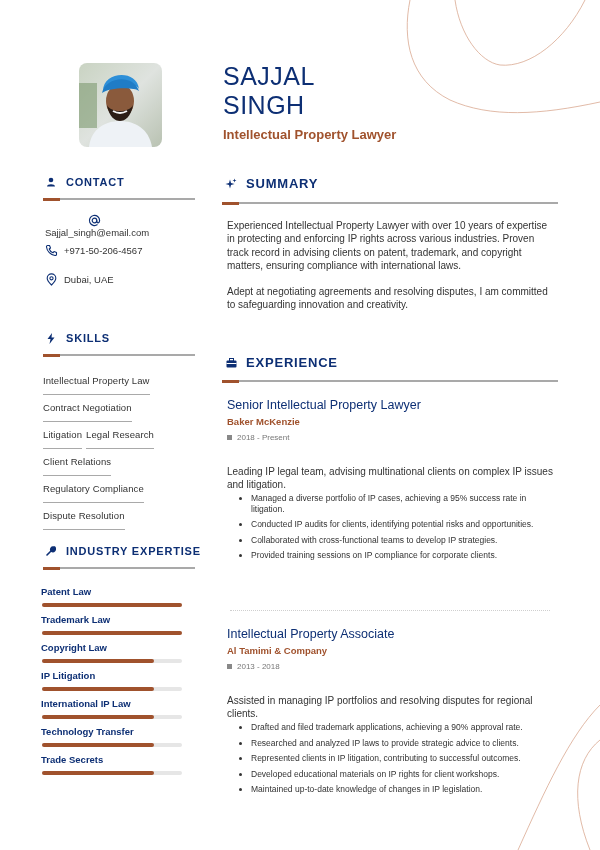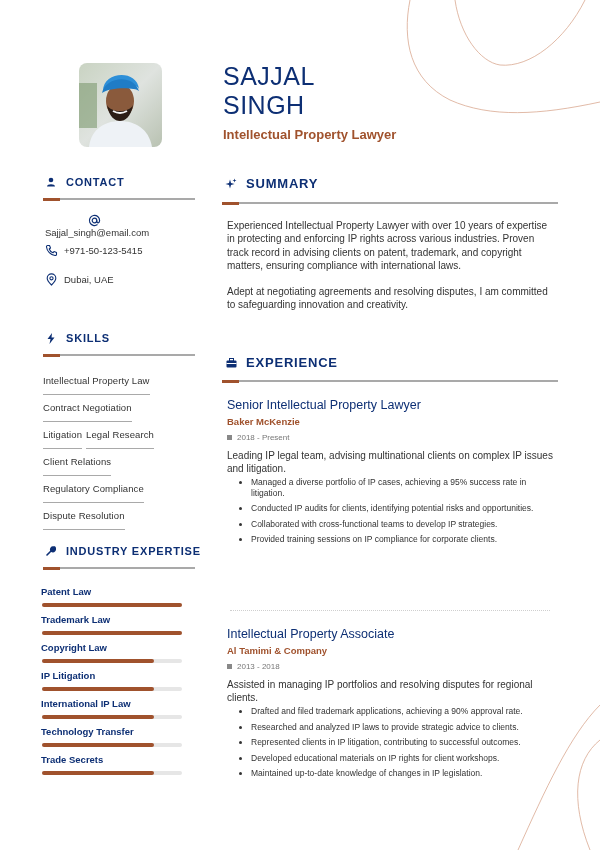--- a/index.html
+++ b/index.html
@@ -30,21 +30,21 @@
   .bar .fill { position: absolute; left: 0; top: 0; height: 4px; background: #a0522d; border-radius: 2px; }
 
   .summary { position: absolute; left: 227px; top: 219px; width: 330px; font-size: 10px; line-height: 13.4px; color: #333; }
   .summary p + p { margin-top: 12px; }
 
   .job { position: absolute; left: 227px; width: 330px; }
   .job-role { font-size: 12.5px; color: #0d2f74; font-weight: 500; line-height: 15px; }
   .job-company { font-size: 9.5px; font-weight: bold; color: #a0522d; margin-top: 3px; }
   .job-dates { font-size: 8px; color: #777; margin-top: 6px; display: flex; align-items: center; }
   .job-dates .ic { width: 5px; height: 5px; background: #888; margin-right: 5px; display: inline-block; }
-  .job-desc { font-size: 10px; color: #333; line-height: 13px; margin-top: 7px; }
+  .job-desc { font-size: 10px; color: #333; line-height: 13px; margin-top: 23px; }
   .job-bullets { list-style: none; margin-top: 2px; padding-left: 10px; }
   .job-bullets li { position: relative; padding-left: 14px; font-size: 8.5px; line-height: 10.5px; color: #333; margin-bottom: 5px; }
   .job-bullets li::before { content: ""; position: absolute; left: 2px; top: 4px; width: 3px; height: 3px; border-radius: 50%; background: #333; }
   .divider { position: absolute; left: 230px; top: 610px; width: 320px; border-top: 1px dotted #cfcfcf; }
 </style>
 </head>
 <body>
 
 <svg class="deco" viewBox="0 0 600 850">
   <path d="M410 0 C402 40 410 80 450 100 C490 118 540 115 600 102" fill="none" stroke="#d9a890" stroke-width="0.8"></path>
@@ -99,21 +99,21 @@
       </svg>
   </span>
   <span>Sajjal_singh@email.com</span>
 </div>
 <div class="contact-row" style="top:244px;">
   <span class="ic">
     <svg width="13" height="13" viewBox="0 0 13 13">
         <path d="M2.5 1.5 L4.5 1.5 L5.5 4 L4.2 5 C4.8 6.6 6.4 8.2 8 8.8 L9 7.5 L11.5 8.5 L11.5 10.5 C11.5 11.2 10.8 11.6 10 11.5 C5.6 11 2 7.4 1.5 3 C1.4 2.2 1.8 1.5 2.5 1.5 Z" fill="none" stroke="#0d2f74" stroke-width="1.1" stroke-linejoin="round"></path>
       </svg>
   </span>
-  <span>+971-50-123-5415</span>
+  <span>+971-50-206-4567</span>
 </div>
 <div class="contact-row" style="top:273px;">
   <span class="ic">
     <svg width="13" height="13" viewBox="0 0 13 13">
         <path d="M6.5 12 C3.5 9 2.2 7 2.2 5.2 A4.3 4.3 0 0 1 10.8 5.2 C10.8 7 9.5 9 6.5 12 Z" fill="none" stroke="#0d2f74" stroke-width="1.1"></path>
         <circle cx="6.5" cy="5.3" r="1.6" fill="none" stroke="#0d2f74" stroke-width="1.1"></circle>
       </svg>
   </span>
   <span>Dubai, UAE</span>
 </div>

